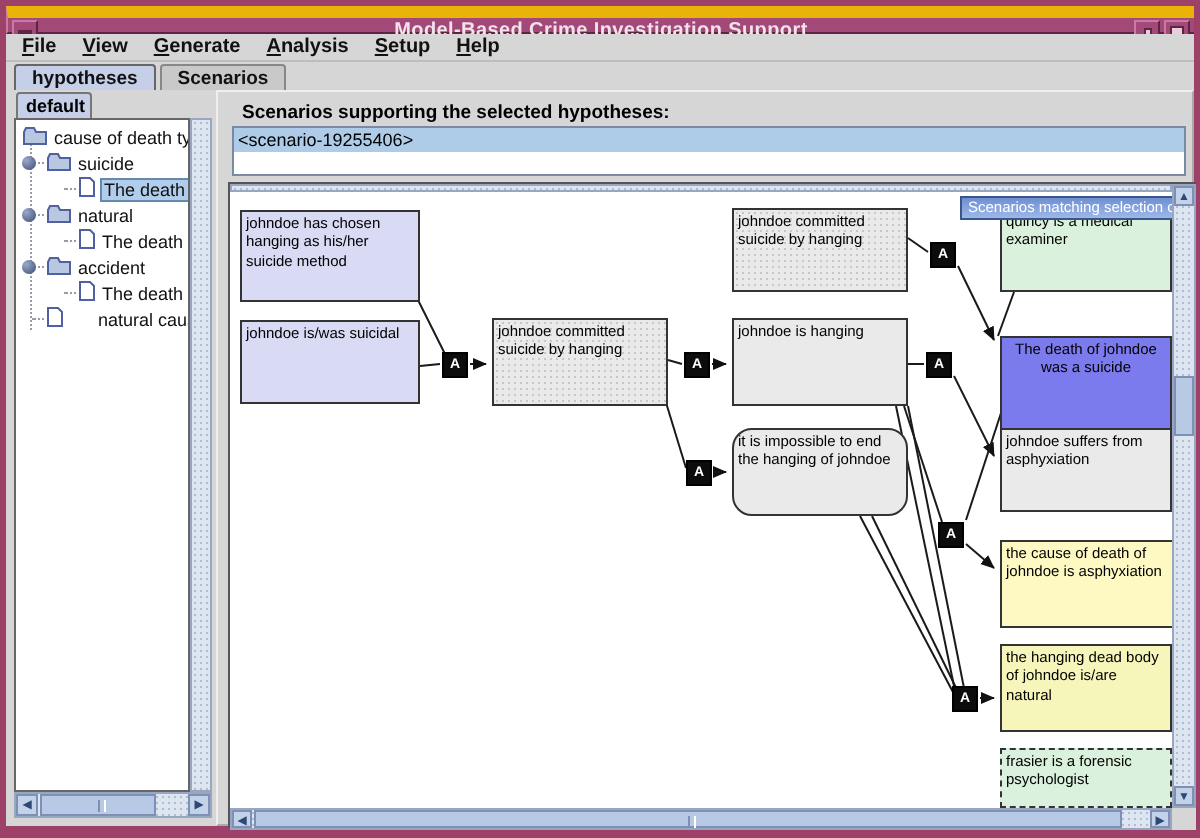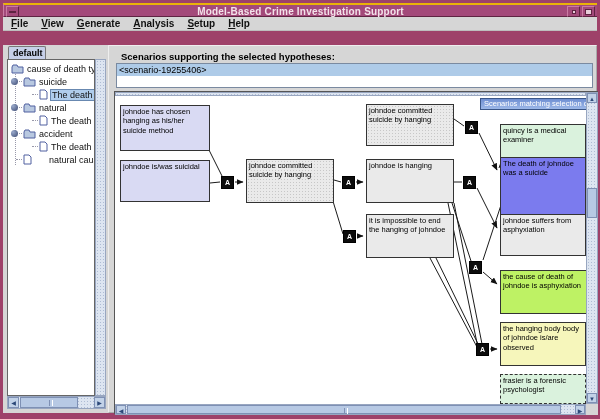--- a/index.html
+++ b/index.html
@@ -1,21 +1,21 @@
 <!DOCTYPE html>
 <html><head>
 <meta charset="utf-8">
 <style>
   html,body{margin:0;padding:0;background:#777;}
   *{box-sizing:border-box;font-family:"Liberation Sans",sans-serif;}
   .window{position:relative;width:600px;height:419px;background:#9e4169;overflow:hidden;}
 
   
   .titlebar{position:absolute;left:3px;top:3px;width:594px;height:14px;
-    background:#a3497a;border-top:2px solid #eab308;border-left:1px solid #c97ba3;
+    background:#a3497a;border-top:6px solid #eab308;border-left:1px solid #c97ba3;
     border-bottom:1px solid #5e2442;}
   .tb-title{position:absolute;left:0;right:0;top:1px;text-align:center;color:#f3e2ea;
     font-size:10px;font-weight:bold;letter-spacing:.2px;}
   .tb-btn{position:absolute;top:1px;width:13px;height:11px;background:#a3497a;
     border:1px solid;border-color:#c97ba3 #5e2442 #5e2442 #c97ba3;}
   .tb-btn.menu{left:2px;}
   .tb-btn.min{right:17px;}
   .tb-btn.max{right:2px;}
   .tb-glyph-dash{position:absolute;left:2px;top:4px;width:7px;height:2px;background:#e8cdda;border:1px solid #5e2442;}
   .tb-glyph-dot{position:absolute;left:4px;top:3px;width:4px;height:4px;background:#e8cdda;border:1px solid #5e2442;}
@@ -109,20 +109,24 @@
 
   <div class="menubar" id="menubar">
       <span class="menu-item"><u>F</u>ile</span>
       <span class="menu-item"><u>V</u>iew</span>
       <span class="menu-item"><u>G</u>enerate</span>
       <span class="menu-item"><u>A</u>nalysis</span>
       <span class="menu-item"><u>S</u>etup</span>
       <span class="menu-item"><u>H</u>elp</span>
     </div>
 
+  <div class="tabrow" id="tabrow">
+      <span class="tab sel">hypotheses</span>
+      <span class="tab">Scenarios</span>
+    </div>
 
   <div class="content">
 
     <div class="lp-tab">default</div>
     <div class="tree-panel" id="tree-panel">
       <div class="tree-trunk"></div>
     <div class="tree-row" style="top: 2px;">
           <span class="tree-ico" style="margin-left: 3px;"><svg width="13" height="10">
               <path d="M1 3 L1 9 L12 9 L12 3 L7 3 L6 1 L2 1 L1 3 Z" fill="#b8c8e0" stroke="#5060a0"></path>
             </svg></span>
@@ -224,26 +228,26 @@
             <line x1="321" y1="166" x2="366" y2="258" stroke="#1a1a1a" stroke-width="1"></line>
             <line x1="375" y1="257" x2="382" y2="257" stroke="#1a1a1a" stroke-width="1" marker-end="url(#arr)"></line>
             <line x1="386" y1="113" x2="368" y2="168" stroke="#1a1a1a" stroke-width="1"></line>
           </svg>
         <div id="node-layer">
             <div class="graph-node" style="left: 5px; top: 13px; width: 90px; height: 46px; background-color: rgb(217, 218, 243);">johndoe has chosen hanging as his/her suicide method</div>
             <div class="graph-node" style="left: 5px; top: 68px; width: 90px; height: 42px; background-color: rgb(217, 218, 243);">johndoe is/was suicidal</div>
             <div class="graph-node stipple-fill" style="left: 131px; top: 67px; width: 88px; height: 44px; background-color: rgb(234, 234, 234);">johndoe committed suicide by hanging</div>
             <div class="graph-node stipple-fill" style="left: 251px; top: 12px; width: 88px; height: 42px; background-color: rgb(234, 234, 234);">johndoe committed suicide by hanging</div>
             <div class="graph-node" style="left: 251px; top: 67px; width: 88px; height: 44px; background-color: rgb(234, 234, 234);">johndoe is hanging</div>
-            <div class="graph-node" style="left: 251px; top: 122px; width: 88px; height: 44px; background-color: rgb(234, 234, 234);">it is impossible to end the hanging of johndoe</div>
-            <div class="graph-node" style="left: 385px; top: 12px; width: 86px; height: 42px; background-color: rgb(218, 242, 221); margin-top: 20px;">quincy is a medical examiner</div>
-            <div class="graph-node" style="left: 385px; top: 65px; width: 86px; height: 60px; background-color: rgb(123, 123, 238);">The death of johndoe was a suicide</div>
+            <div class="graph-node" style="left: 251px; top: 122px; width: 88px; height: 44px; background-color: rgb(234, 234, 234); border-radius: 10px;">it is impossible to end the hanging of johndoe</div>
+            <div class="graph-node" style="left: 385px; top: 12px; width: 86px; height: 42px; background-color: rgb(218, 242, 221);">quincy is a medical examiner</div>
+            <div class="graph-node" style="left: 385px; top: 76px; width: 86px; height: 60px; background-color: rgb(123, 123, 238); text-align: center;">The death of johndoe was a suicide</div>
             <div class="graph-node" style="left: 385px; top: 122px; width: 86px; height: 42px; background-color: rgb(234, 234, 234);">johndoe suffers from asphyxiation</div>
-            <div class="graph-node" style="left: 385px; top: 178px; width: 96px; height: 44px; background-color: #bef264;">the cause of death of johndoe is asphyxiation</div>
-            <div class="graph-node" style="left: 385px; top: 230px; width: 86px; height: 44px; background-color: rgb(246, 246, 187);">the hanging body body of johndoe is/are observed</div>
+            <div class="graph-node" style="left: 385px; top: 178px; width: 96px; height: 44px; background-color: #fef9c3;">the cause of death of johndoe is asphyxiation</div>
+            <div class="graph-node" style="left: 385px; top: 230px; width: 86px; height: 44px; background-color: rgb(246, 246, 187);">the hanging dead body of johndoe is/are natural</div>
             <div class="graph-node dashed" style="left: 385px; top: 282px; width: 86px; height: 30px; background-color: rgb(218, 242, 221);">frasier is a forensic psychologist</div>
             <div class="and-node" style="left: 106px; top: 84px;">A</div>
             <div class="and-node" style="left: 227px; top: 84px;">A</div>
             <div class="and-node" style="left: 228px; top: 138px;">A</div>
             <div class="and-node" style="left: 350px; top: 29px;">A</div>
             <div class="and-node" style="left: 348px; top: 84px;">A</div>
             <div class="and-node" style="left: 354px; top: 169px;">A</div>
             <div class="and-node" style="left: 361px; top: 251px;">A</div>
           </div>
 

